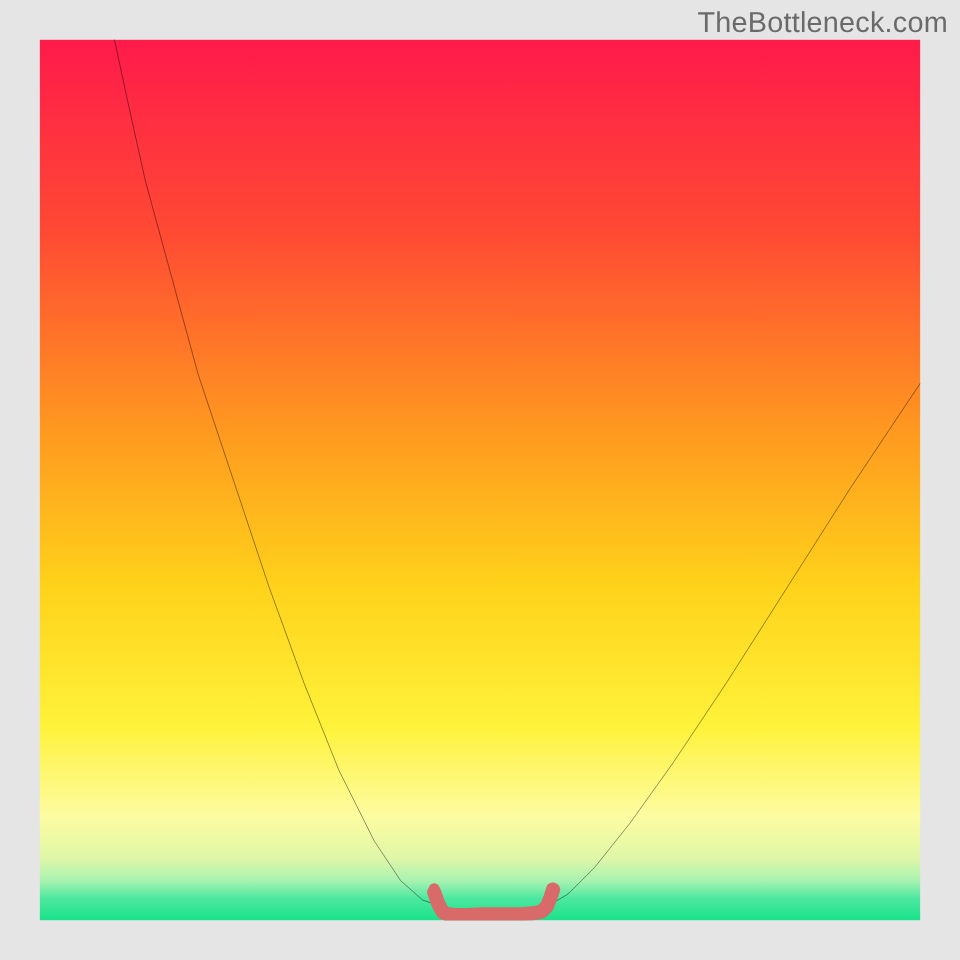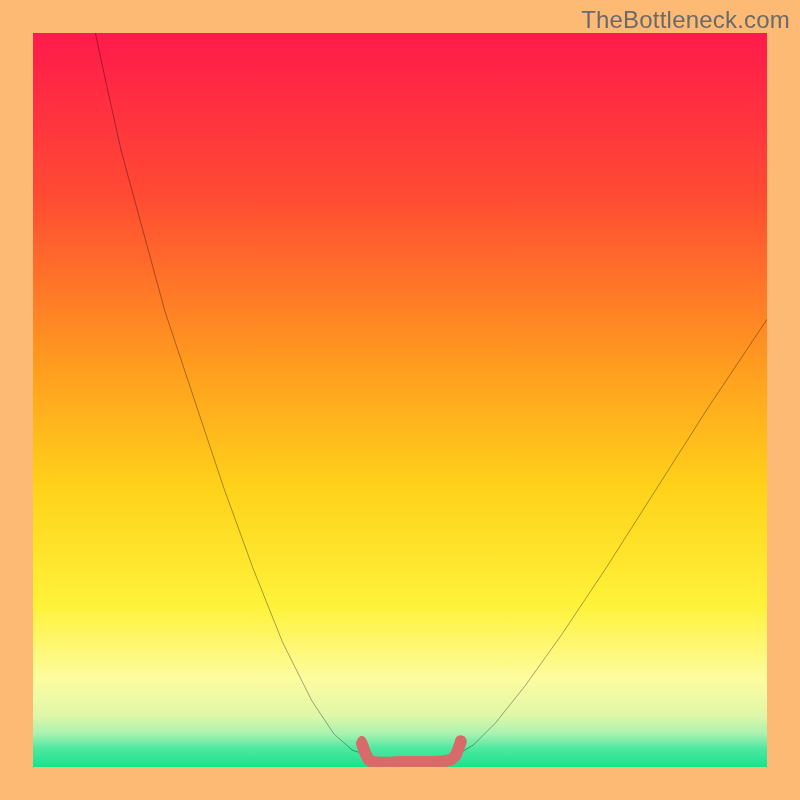--- a/index.html
+++ b/index.html
@@ -10,21 +10,21 @@
     background: #000;
     overflow: hidden;
     font-family: Arial, Helvetica, sans-serif;
   }
   .frame {
     position: absolute;
     top: 0;
     left: 0;
     width: 800px;
     height: 800px;
-    background: #fdba74;
+    background: #e5e5e5;
   }
   .watermark {
     position: absolute;
     top: 6px;
     right: 10px;
     color: #6a6a6a;
     font-size: 24px;
     font-weight: 500;
     letter-spacing: 0.2px;
     user-select: none;

